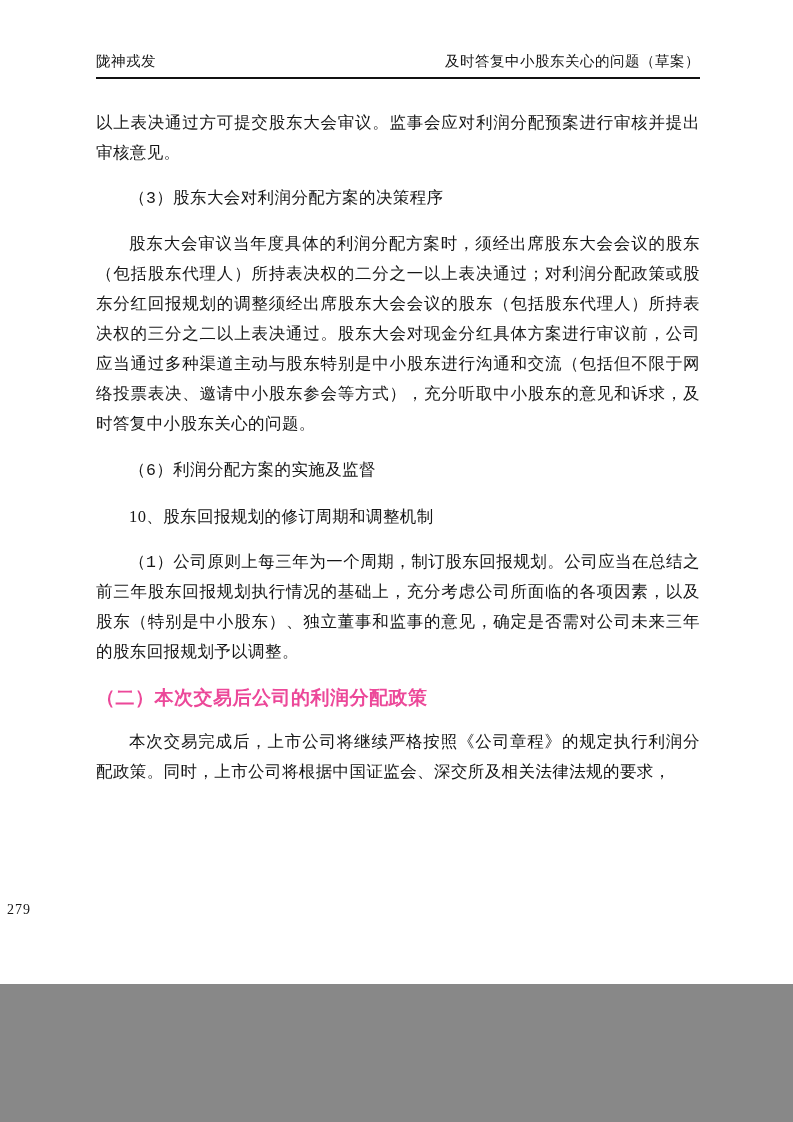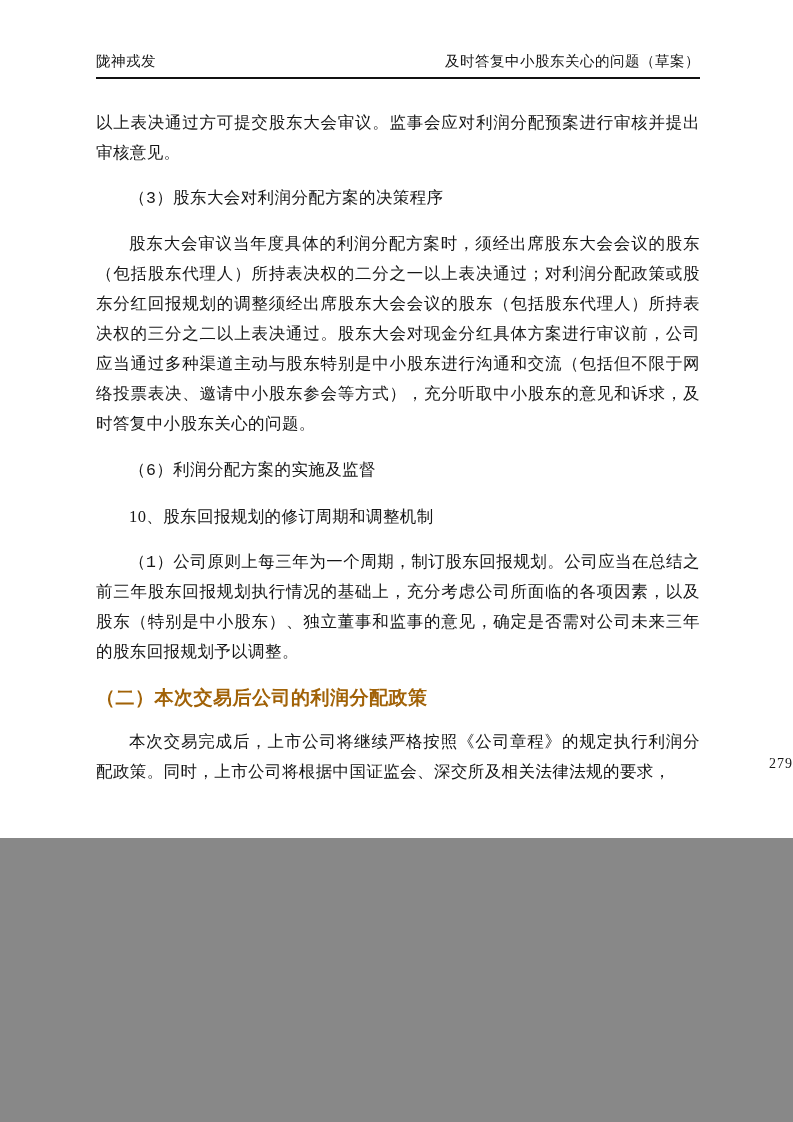--- a/index.html
+++ b/index.html
@@ -3,21 +3,21 @@
 <meta charset="utf-8">
 <style>
   html, body {
     margin: 0;
     padding: 0;
     background: #888;
   }
   .page {
     position: relative;
     width: 793px;
-    height: 838px;
+    height: 984px;
     margin: 0 auto;
     background: #ffffff;
     color: #161616;
     font-family: "Liberation Serif", "DejaVu Serif", serif;
     overflow: hidden;
     box-sizing: border-box;
   }
   .header {
     position: absolute;
     top: 52px;
@@ -50,30 +50,30 @@
   }
   .content p.bold-sub {
     text-indent: 2em;
     font-weight: normal;
   }
   .content h2 {
     margin: 16px 0 14px 0;
     font-family: "Liberation Sans", "DejaVu Sans", sans-serif;
     font-size: 19px;
     font-weight: bold;
-    color: #a16207;
+    color: #ec4899;
     letter-spacing: 0.5px;
     line-height: 28px;
   }
   .footer {
     position: absolute;
     bottom: 66px;
-    left: 0;
+    left: 7px;
     right: 0;
-    text-align: right;
+    text-align: left;
     font-size: 14px;
     letter-spacing: 1px;
   }
 </style>
 </head>
 <body>
 
 <div class="page">
 
   <div class="header">

